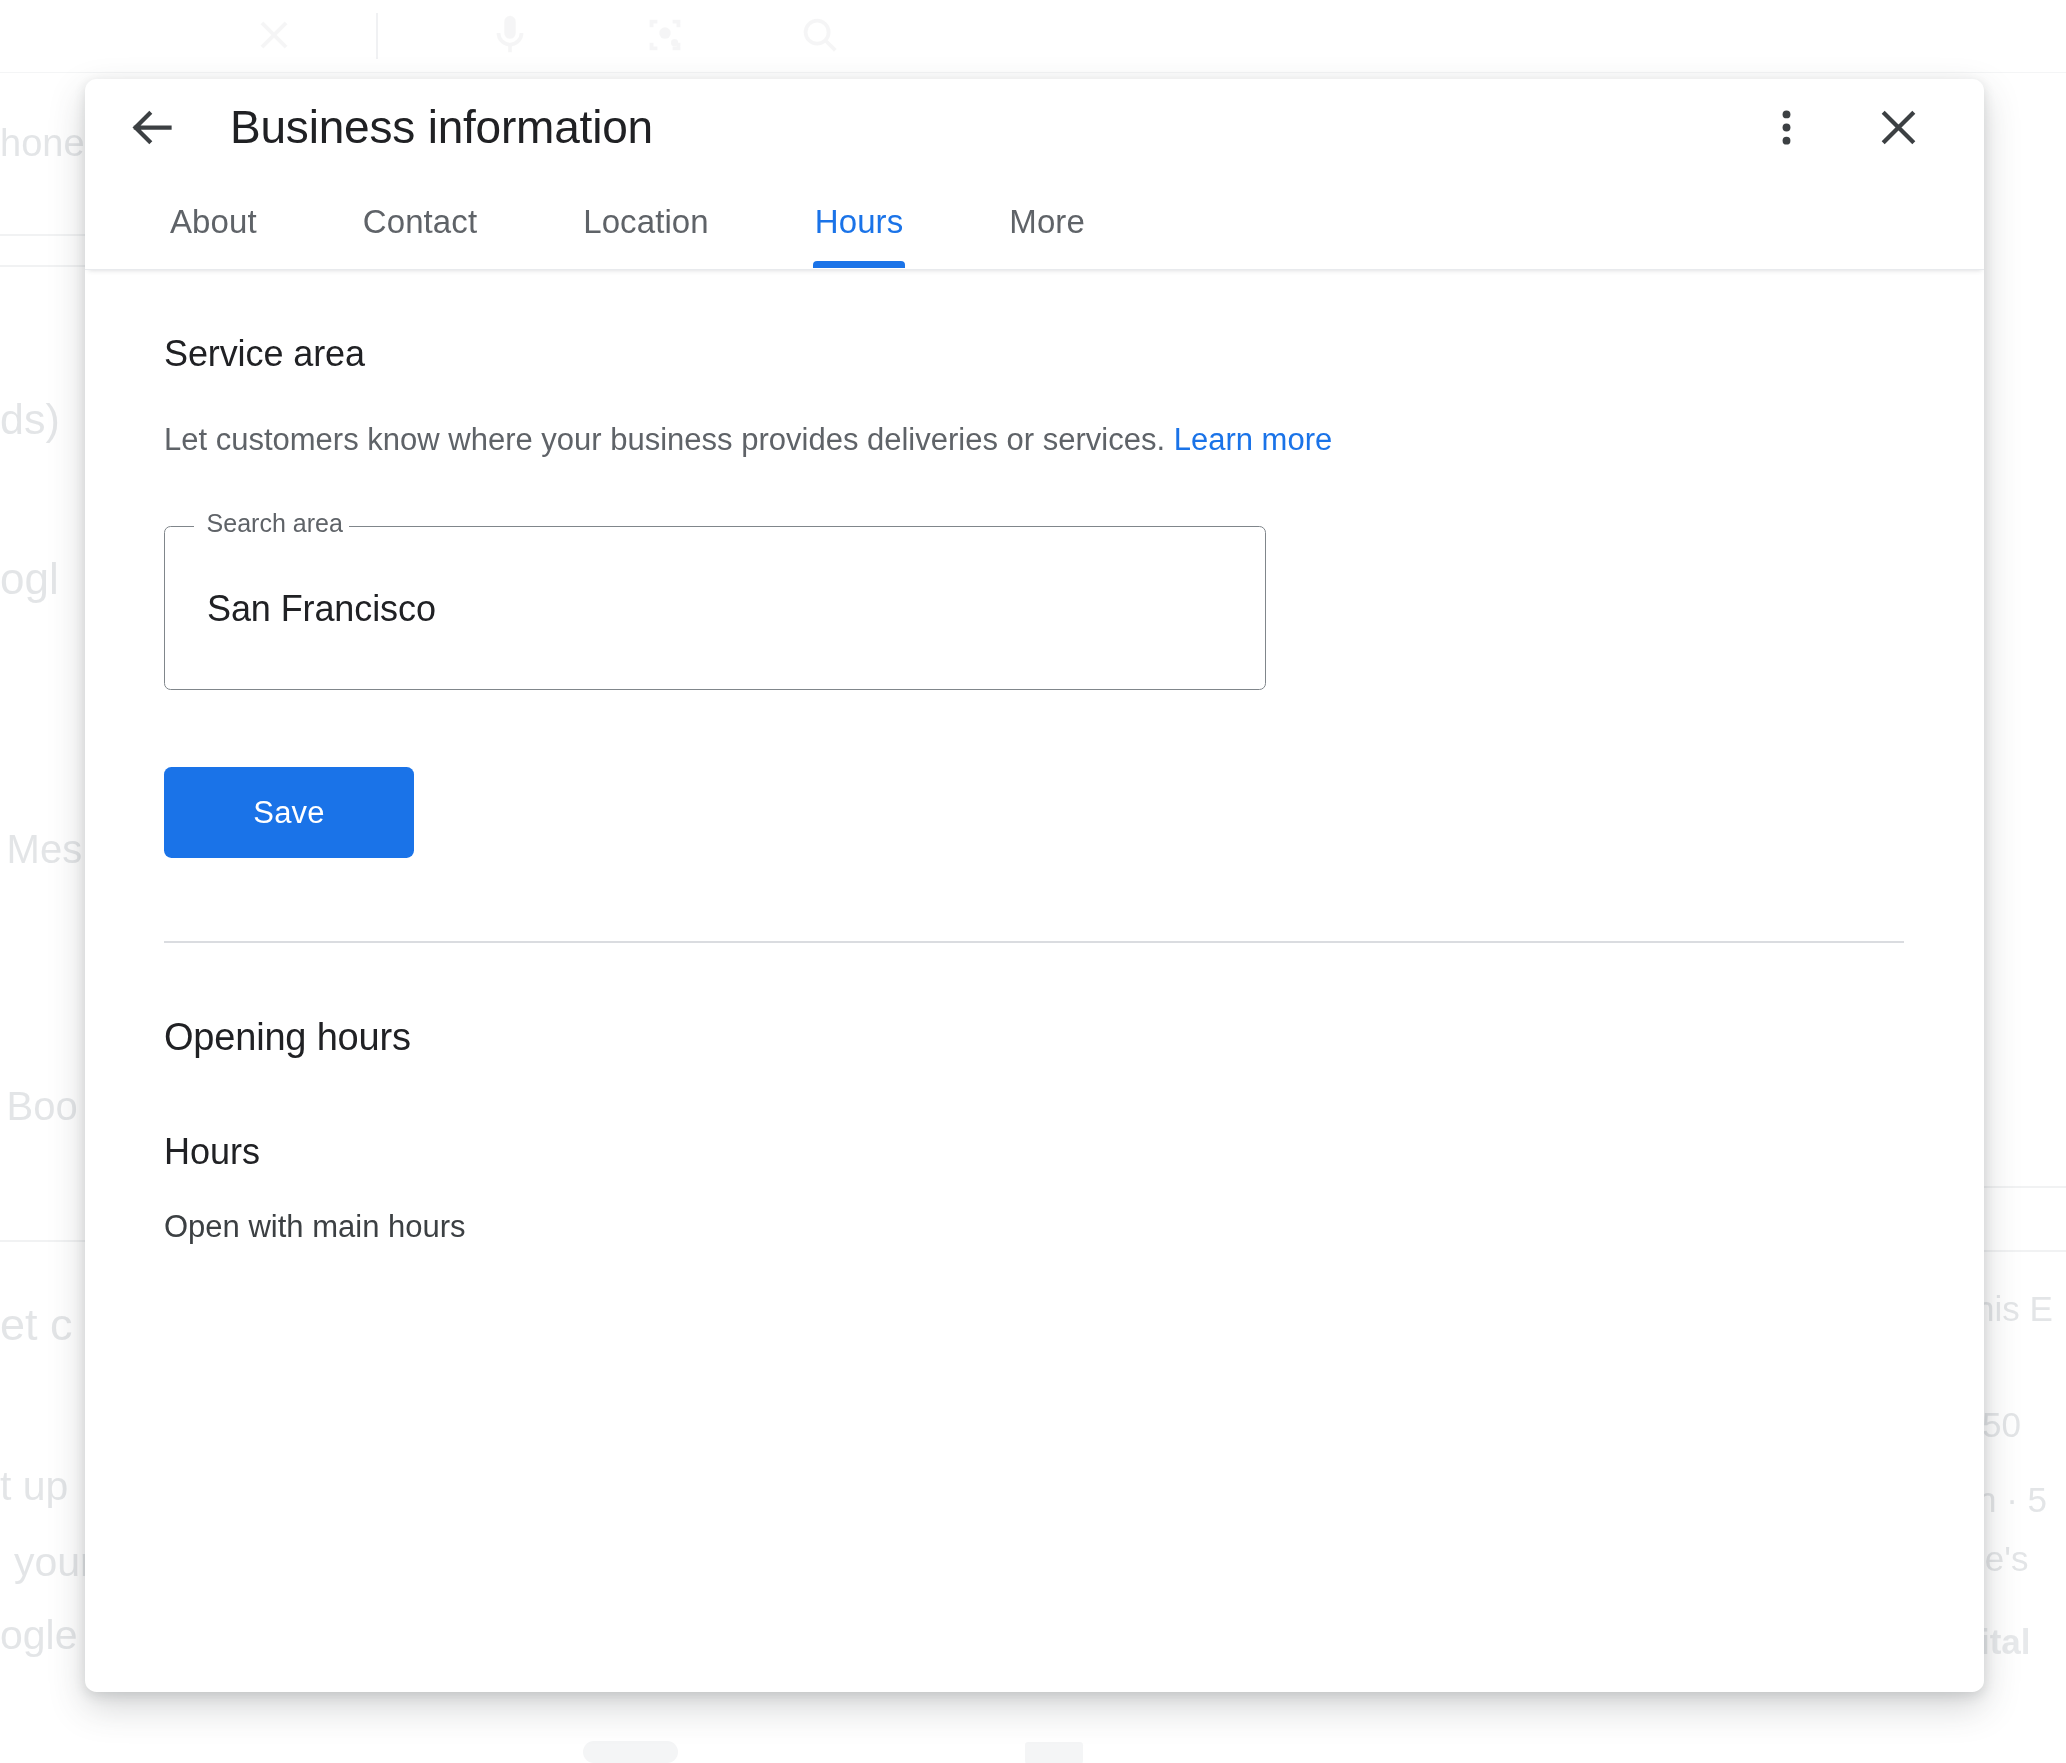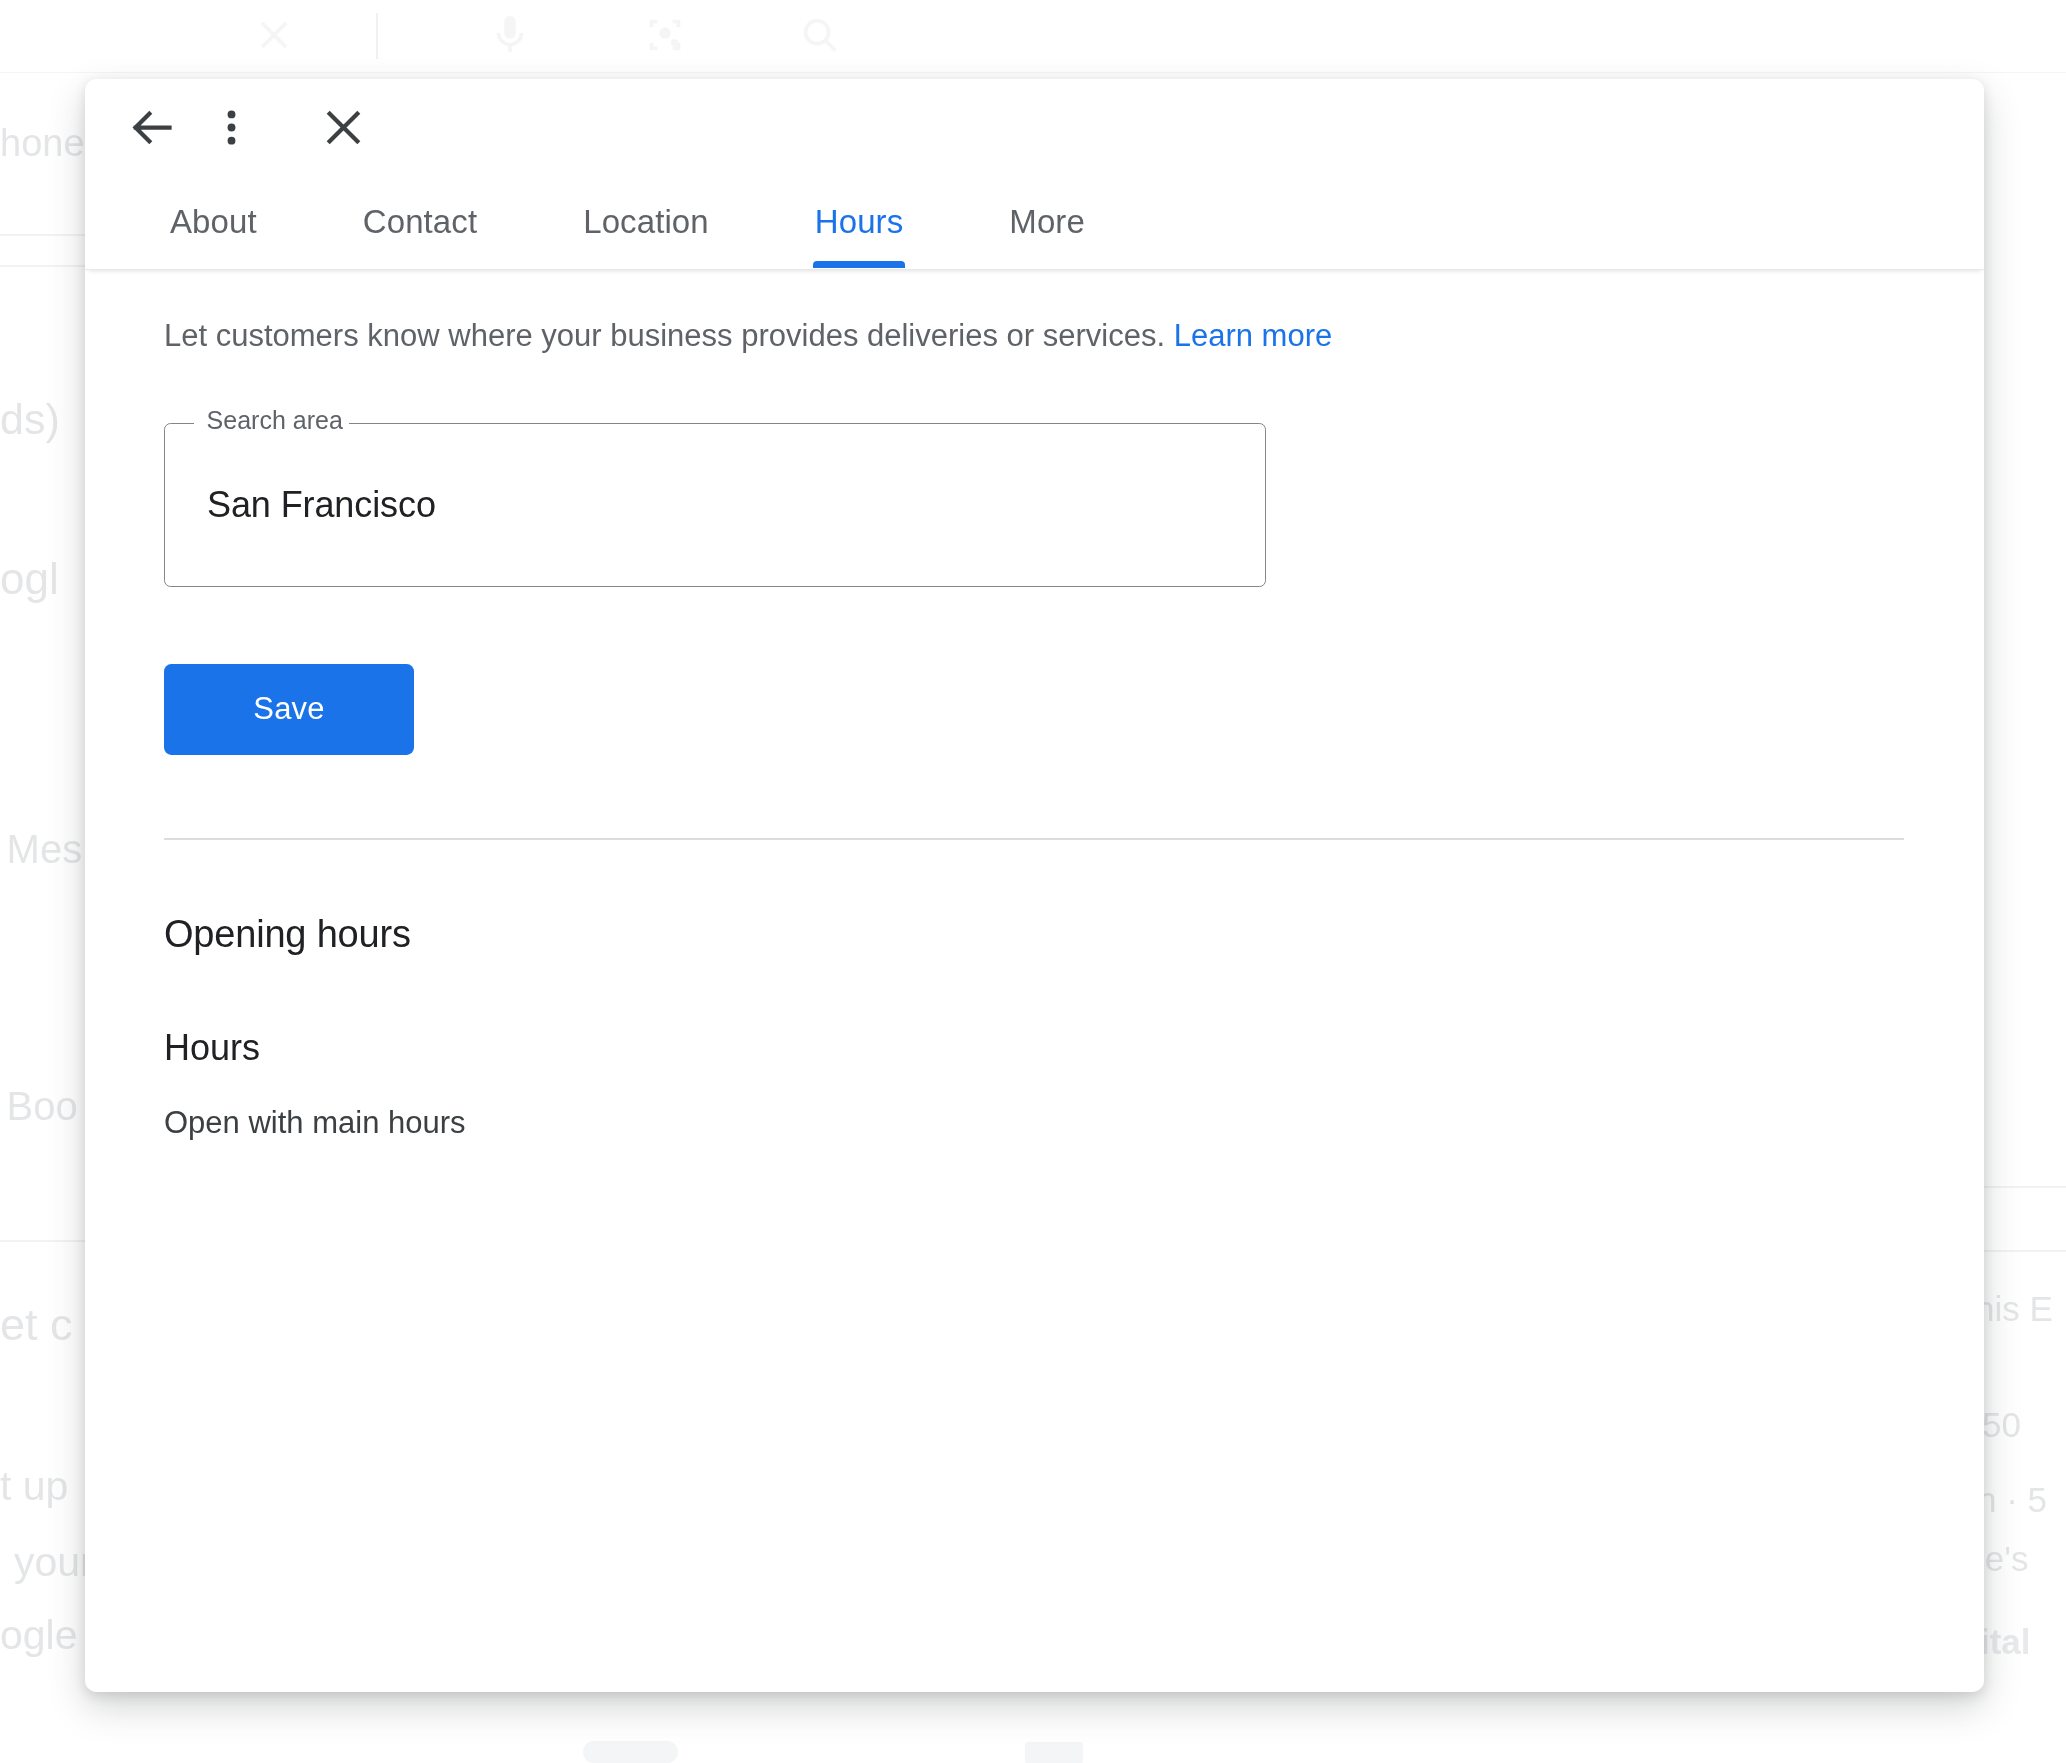--- a/index.html
+++ b/index.html
@@ -371,20 +371,21 @@
 </div>
 
 <div id="modal">
 
   <div class="modal-header">
     <button class="icon-btn">
       <svg width="51" height="51" viewBox="0 0 24 24">
         <path fill="none" stroke="#3c4043" stroke-width="2" stroke-linecap="square" d="M20 12H4.2M10.5 5.5 4 12l6.5 6.5"></path>
       </svg>
     </button>
+    <div class="modal-title">Business information</div>
     <div class="header-actions">
       <button class="icon-btn">
         <svg width="45" height="45" viewBox="0 0 24 24">
           <circle cx="12" cy="5" r="2.1" fill="#3c4043"></circle>
           <circle cx="12" cy="12" r="2.1" fill="#3c4043"></circle>
           <circle cx="12" cy="19" r="2.1" fill="#3c4043"></circle>
         </svg>
       </button>
       <button class="icon-btn">
         <svg width="51" height="51" viewBox="0 0 24 24">
@@ -397,20 +398,21 @@
   <div class="tabbar">
     <button class="tab">About</button>
     <button class="tab">Contact</button>
     <button class="tab">Location</button>
     <button class="tab active">Hours</button>
     <button class="tab">More</button>
   </div>
 
   <div class="modal-body">
 
+    <h2 class="section-heading">Service area</h2>
 
     <p class="section-desc">
       <span>Let customers know where your business provides deliveries or services.</span>
       <a class="link">Learn more</a>
     </p>
 
     <div class="textfield">
       <div class="tf-outline"></div>
       <span class="tf-notch"></span>
       <label class="tf-label">Search area</label>

